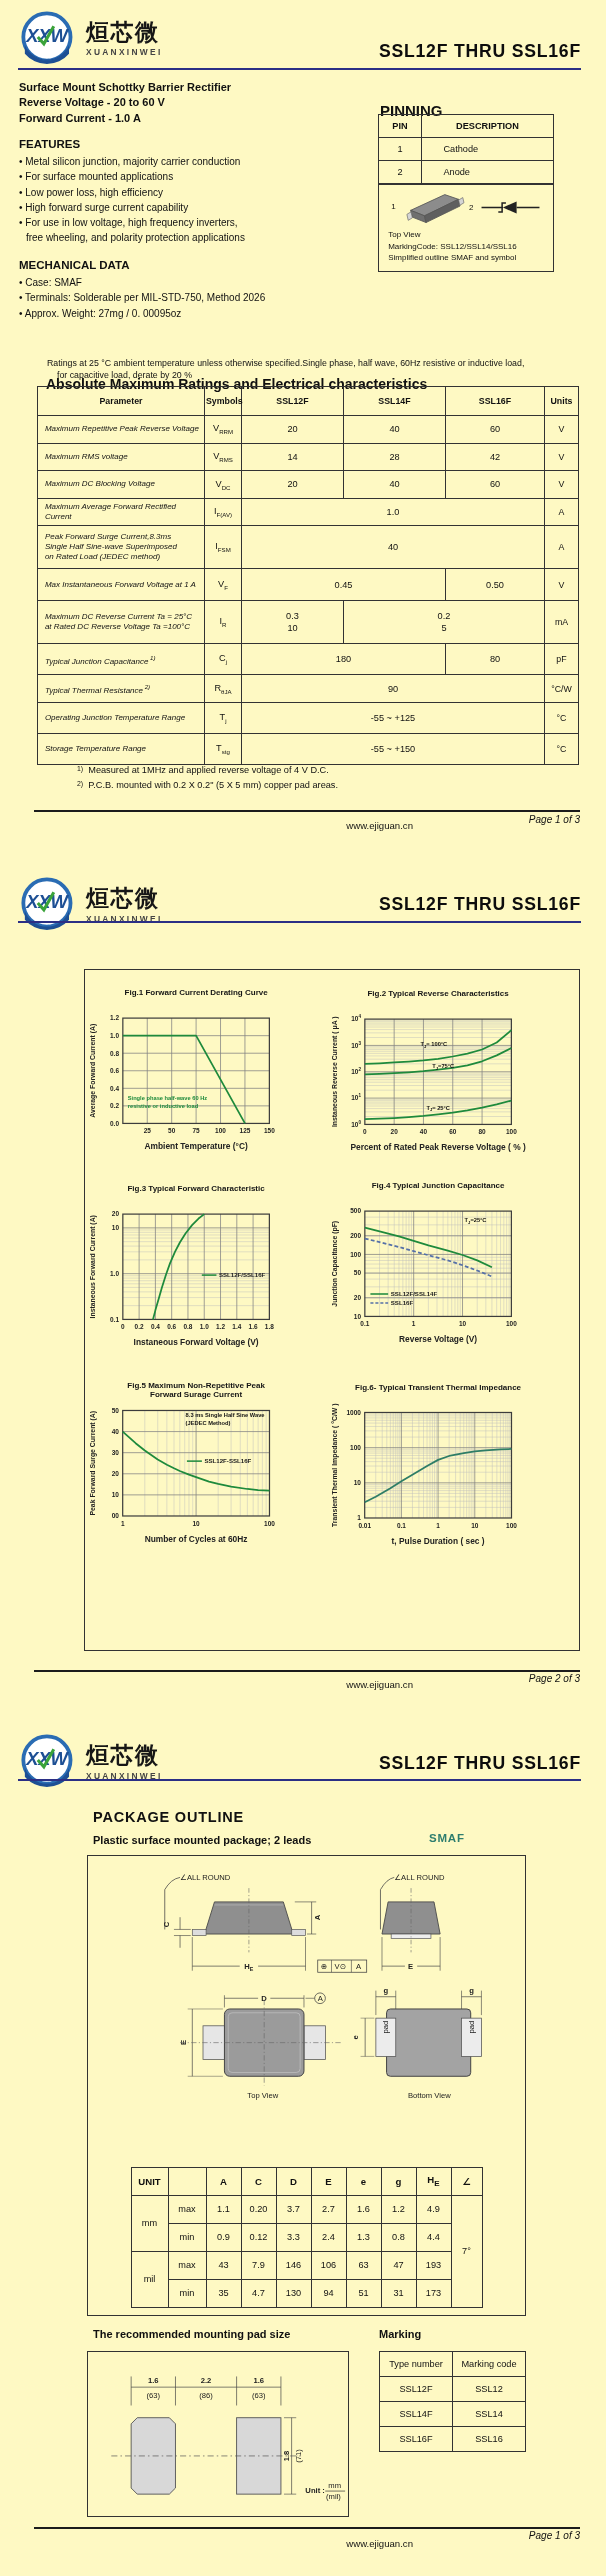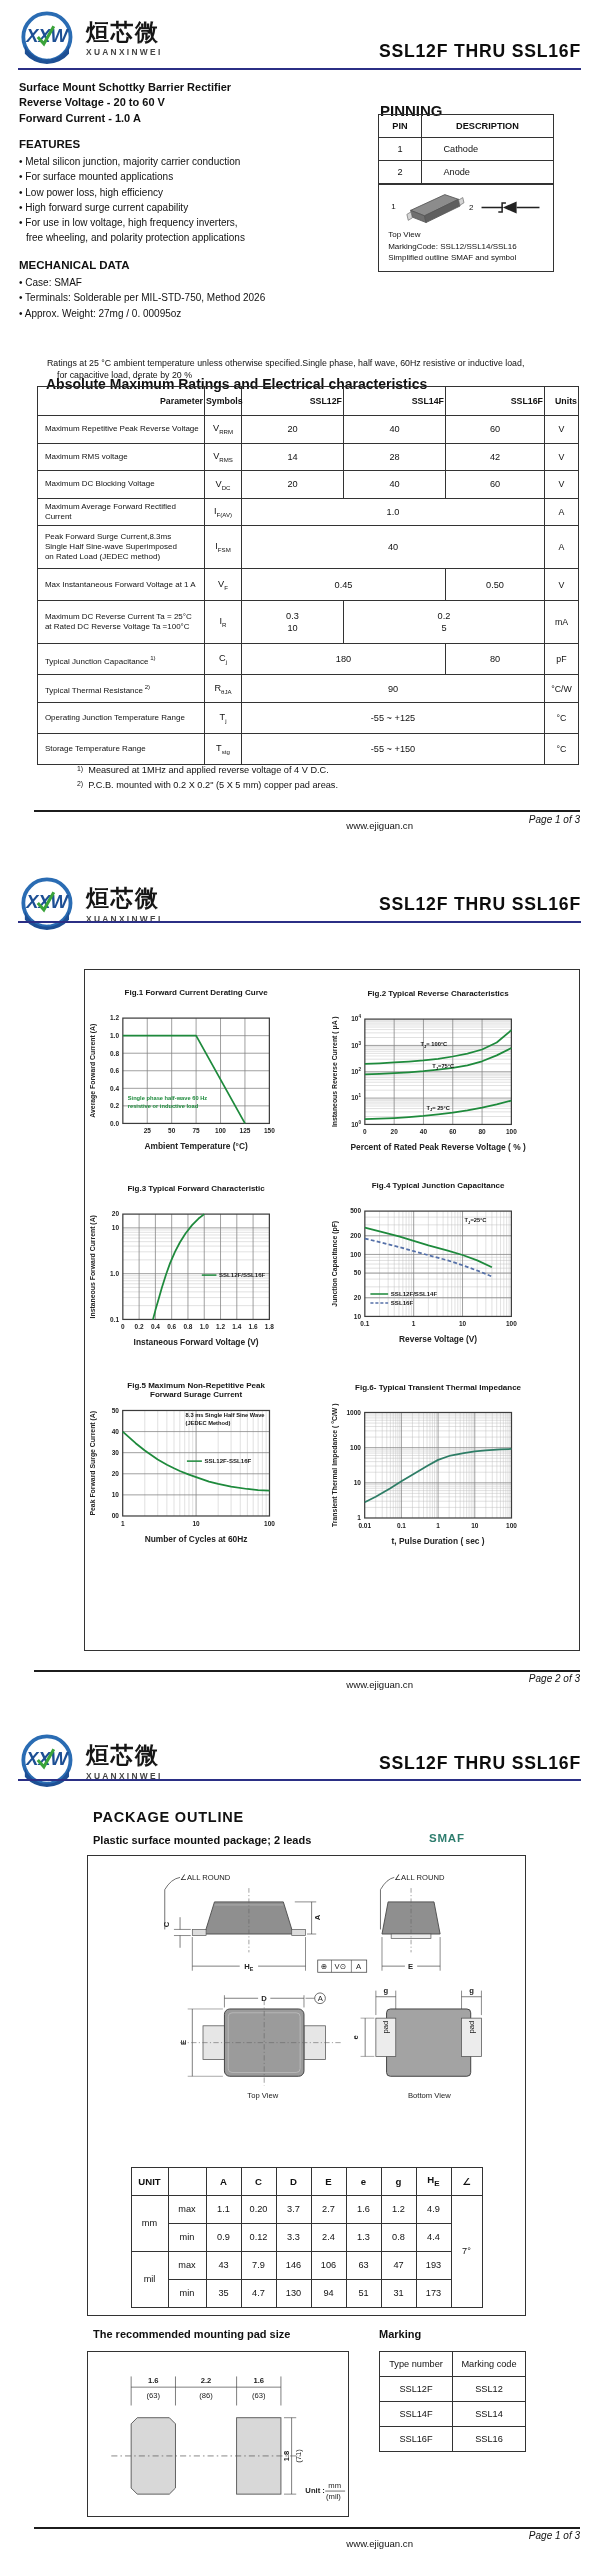--- a/index.html
+++ b/index.html
@@ -1,16 +1,16 @@
 <!DOCTYPE html>
 <html style="font-size:12.2px"><head>
 <meta charset="utf-8">
 <style>
   html,body{margin:0;padding:0;background:#e8e8e8;}
-  .sheet{position:relative;width:607px;height:2576px;background:#ffffff;margin:0 auto;
+  .sheet{position:relative;width:607px;height:2576px;background:#fef9c3;margin:0 auto;
          font-family:"Liberation Sans","DejaVu Sans",sans-serif;color:#111;overflow:hidden;}
   .abs{position:absolute;}
   
   .hdr-rule{height:2.3px;background:#2b2f85;}
   .doc-title{font-size:17.6px;font-weight:bold;letter-spacing:0.8px;text-align:right;color:#0d0d0d;}
   .brand-cn{font-size:23px;font-weight:bold;color:#161616;letter-spacing:1.5px;}
   .brand-en{font-size:8.4px;color:#444;letter-spacing:2.3px;font-weight:bold;}
   
   .subtitle{font-size:11px;font-weight:bold;line-height:15.3px;}
   .h-section{font-size:11.5px;font-weight:bold;}
@@ -22,22 +22,22 @@
   .pin-table{border:1.5px solid #333;}
   .pin-table th{font-weight:bold;}
   .pin-table td:first-child{text-align:center;}
   .pin-table td:last-child{padding-left:21.4px;}
   .outline-box{border:1.1px solid #333;}
   .ob-line{font-size:8px;line-height:11.5px;}
   .rat-h{font-size:14px;font-weight:bold;margin-top:33px;}
   .rat-note{font-size:8.8px;}
   .ratings{width:541px;border:1.5px solid #333;table-layout:fixed;font-size:9.2px;}
   .ratings th,.ratings td{border:0.8px solid #333;text-align:center;vertical-align:middle;}
-  .ratings th{font-size:8.8px;height:26px;text-align:right;}
-  .pcell{text-align:left !important;padding-left:6.9px;font-size:8px;line-height:10px;}
+  .ratings th{font-size:8.8px;height:26px;}
+  .pcell{text-align:left !important;padding-left:6.9px;font-size:8px;line-height:10px;font-style:italic;}
   .scell{font-size:9.2px;}
   .scell sub,.ratings th sub{font-size:6.1px;}
   .vcell{font-size:9.2px;line-height:12.2px;}
   .ucell{font-size:8.8px;}
   sup{font-size:6.1px;}
   .fnote{font-size:9.2px;}
   .fnote .fn-no{font-size:6.9px;vertical-align:top;}
   
   .foot-rule{height:2.3px;background:#1c1c1c;}
   .foot-url{font-size:9.6px;text-align:right;}

